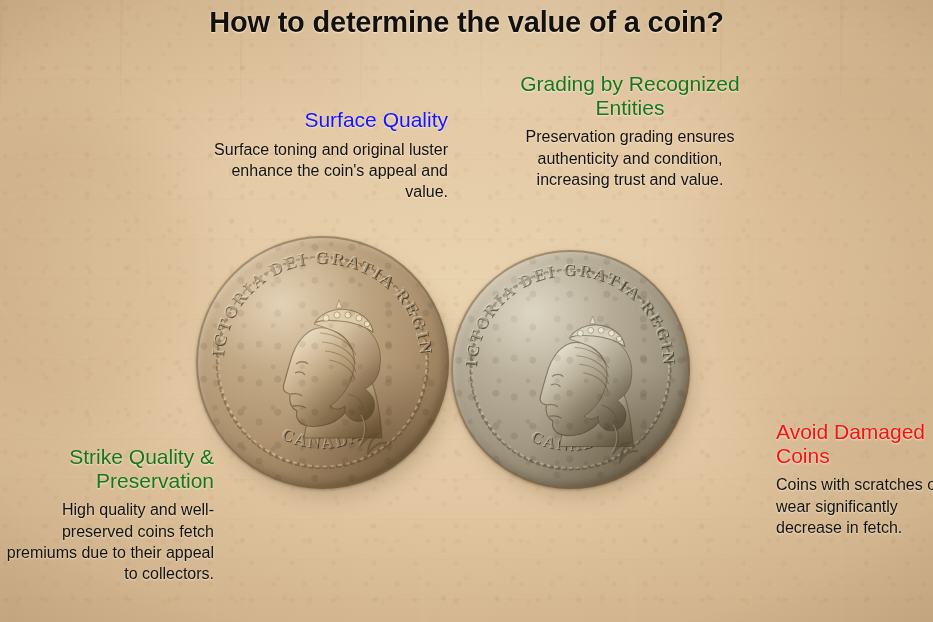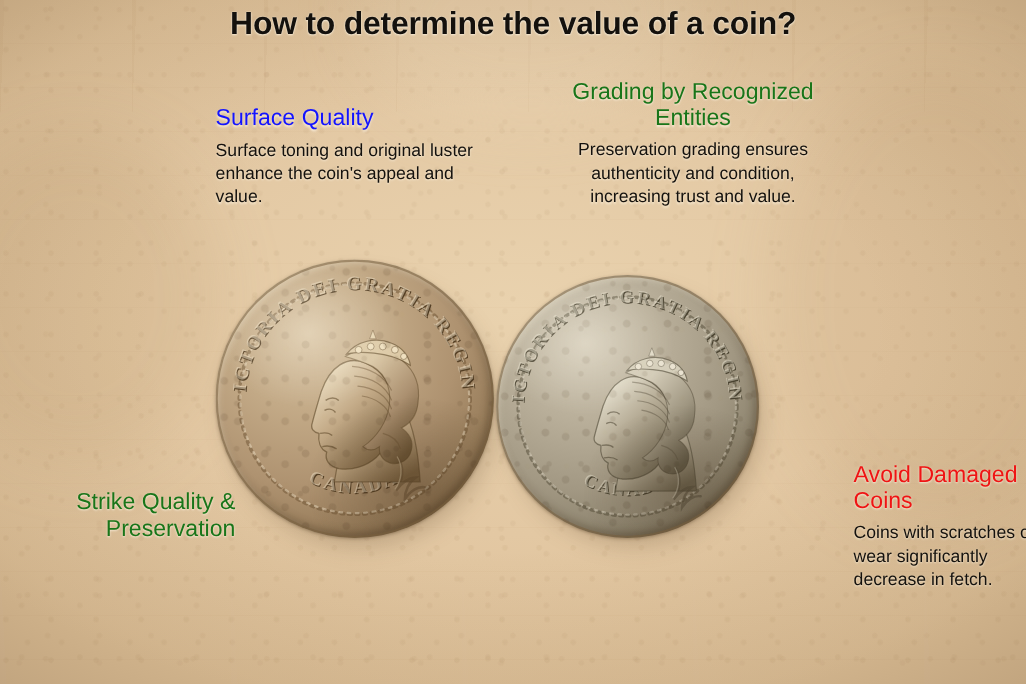--- a/index.html
+++ b/index.html
@@ -81,22 +81,22 @@
     margin-bottom: 7px;
   }
   .block .body {
     font-size: 16px;
     line-height: 1.33;
     color: #14110d;
     text-shadow: 0 1px 2px rgba(255,248,232,.7);
   }
 
   #block-surface {
-    left: 196px; top: 96px; width: 252px;
-    text-align: left;
+    left: 196px; top: 108px; width: 252px;
+    text-align: right;
   }
   #block-grading {
     left: 504px; top: 72px; width: 252px;
     text-align: center;
   }
   #block-strike {
     left: 2px; top: 417px; width: 212px;
     text-align: right;
     margin-top: 28px;
   }
@@ -385,20 +385,21 @@
     <div class="body">Surface toning and original luster enhance the coin's appeal and value.</div>
   </div>
 
   <div class="block" id="block-grading">
     <div class="heading" style="color:#197519;">Grading by Recognized Entities</div>
     <div class="body">Preservation grading ensures authenticity and condition, increasing trust and value.</div>
   </div>
 
   <div class="block" id="block-strike">
     <div class="heading" style="color:#197519;">Strike Quality &amp; Preservation</div>
+    <div class="body">High quality and well-preserved coins fetch premiums due to their appeal to collectors.</div>
   </div>
 
   <div class="block" id="block-damaged">
     <div class="heading" style="color:#ef1414;">Avoid Damaged Coins</div>
     <div class="body">Coins with scratches or wear significantly decrease in fetch.</div>
   </div>
 
 </div>
 
 </body></html>

